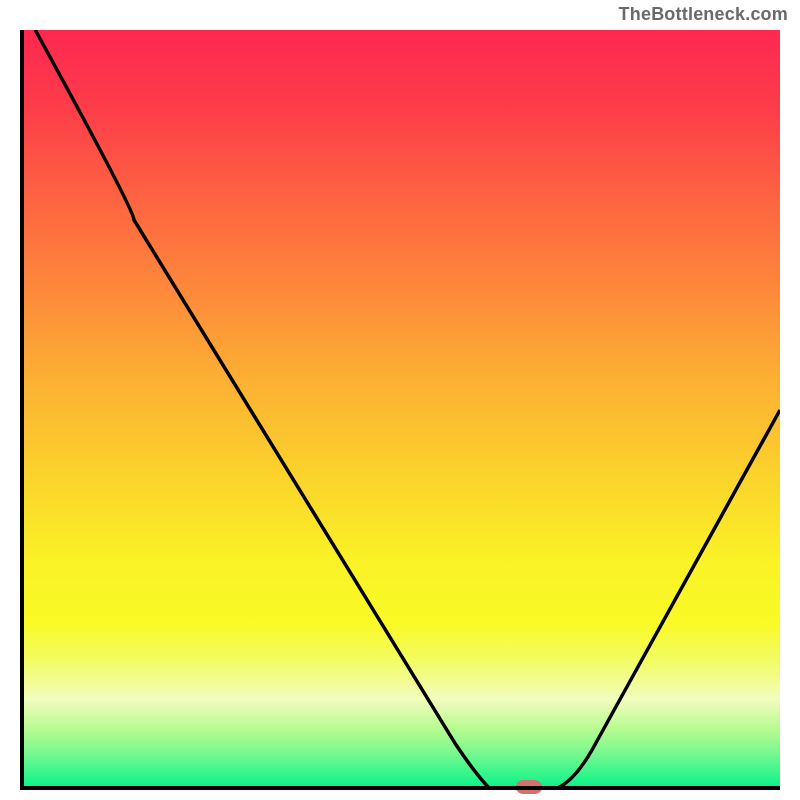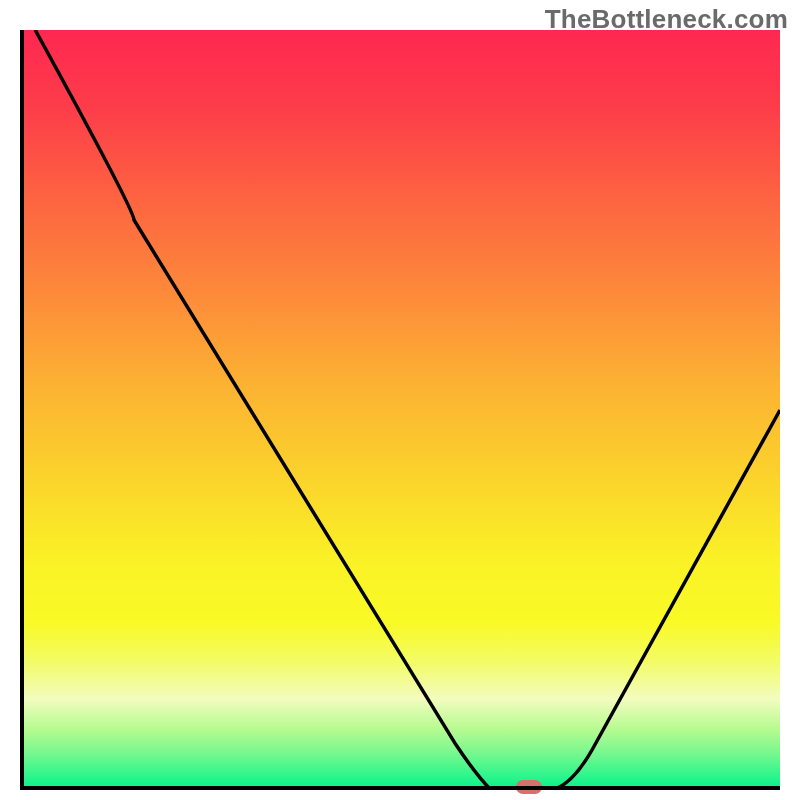--- a/index.html
+++ b/index.html
@@ -12,21 +12,21 @@
   }
   .container {
     position: relative;
     width: 800px;
     height: 800px;
   }
   .watermark {
     position: absolute;
     top: 4px;
     right: 12px;
-    font-size: 26px;
+    font-size: 18px;
     font-weight: bold;
     color: #6a6a6a;
     letter-spacing: 0.2px;
   }
   .plot-area {
     position: absolute;
     left: 20px;
     top: 30px;
     width: 760px;
     height: 760px;

